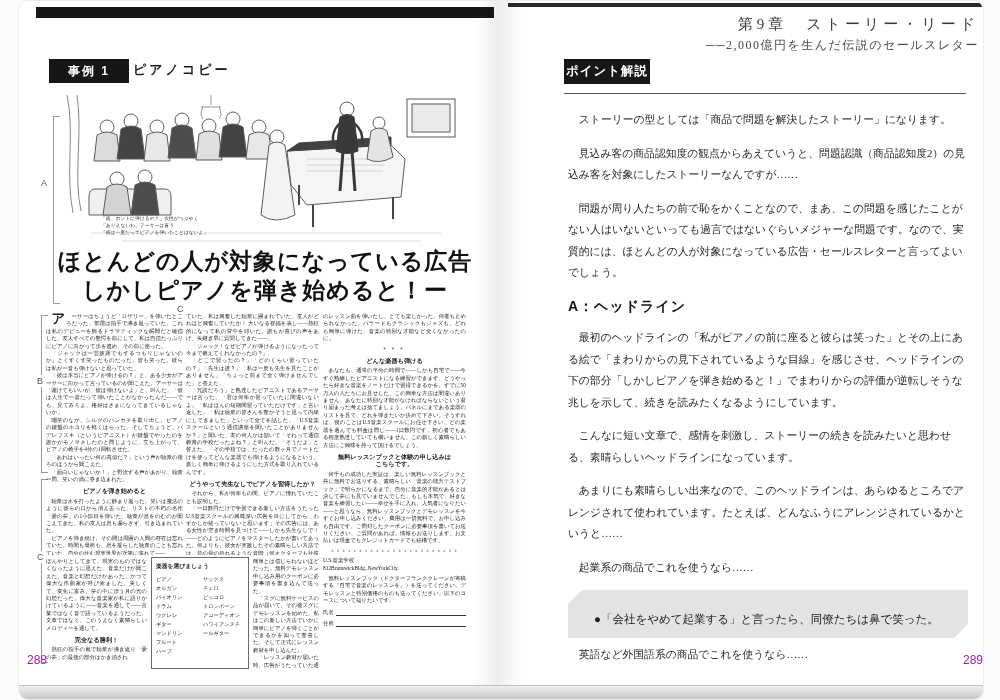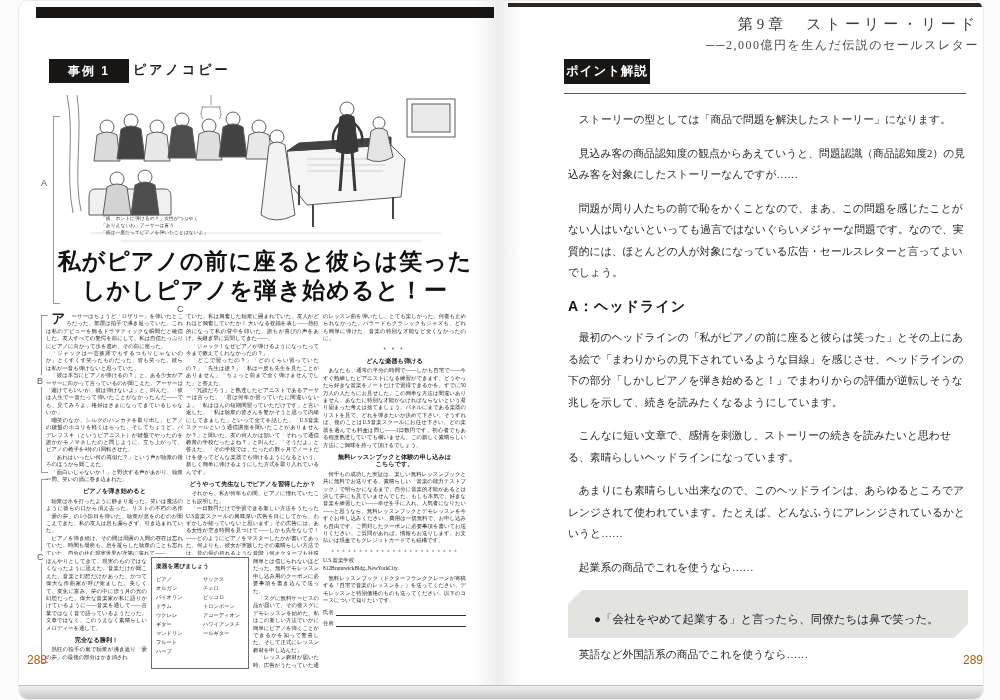--- a/index.html
+++ b/index.html
@@ -47,21 +47,21 @@
   .formline .fl-label { flex:0 0 auto; }
   .formline .fl-rule { flex:1 1 auto; border-bottom:0.5px solid #333; margin-left:2px; }
 
   .instrument-box { position:absolute; left:120px; top:556px; width:98px; height:112px;
           border:1px solid #6b6b6b; background:#fff; padding:4px 4px; font-size:5.2px; color:#222; }
   .instrument-box .ib-title { font-weight:bold; font-size:5.8px; font-family:"Liberation Sans",sans-serif; margin-bottom:4px; }
   .ib-cols { display:flex; gap:6px; }
   .ib-col { flex:1; }
   .ib-col div { line-height:9px; }
 
-  .folio { position:absolute; font-family:"Liberation Sans",sans-serif; font-size:12px; color:#a16207;text-align:center; }
+  .folio { position:absolute; font-family:"Liberation Sans",sans-serif; font-size:12px; color:#a21caf;text-align:center; }
   .folio-left { left:-4px; top:652px; }
   .folio-right { right:2px; top:652px; }
 
   
   .rp-topline { position:absolute; left:2px; top:2px; width:474px; height:4px; background:#2a2724; }
   .chapter-head { position:absolute; right:6px; top:14px; text-align:right; color:#3a3a3a; }
   .chapter-head .ch1 { font-size:15px; letter-spacing:4px; }
   .chapter-head .ch2 { font-size:12px; letter-spacing:1.5px; margin-top:3px; color:#4a4a4a; }
   .point-chip { position:absolute; left:58px; top:58px; width:86px; height:25px; background:#191715;
                color:#fff; font-family:"Liberation Sans",sans-serif; font-weight:bold; font-size:12.5px;
@@ -145,21 +145,21 @@
       </svg>
     </div>
 
     <div class="illo-caption">
       <div>「彼、ホントに弾けるの？」女性がつぶやく</div>
       <div>「ありえないわ」アーサーは言う</div>
       <div>「彼は一度だってピアノを弾いたことはないよ」</div>
     </div>
 
     <div class="headline">
-      <div>私がピアノの前に座ると彼らは笑った</div>
+      <div>ほとんどの人が対象になっている広告</div>
       <div>しかしピアノを弾き始めると！ー</div>
     </div>
 
     <div class="bracket" style="left:22px; top:115px; height:188px;">
         <span class="tick-t"></span>
         <span class="tick-b"></span>
       </div>
     <div class="bracket" style="left:10px; top:314px; height:158px;">
         <span class="tick-t"></span>
         <span class="tick-b"></span>

